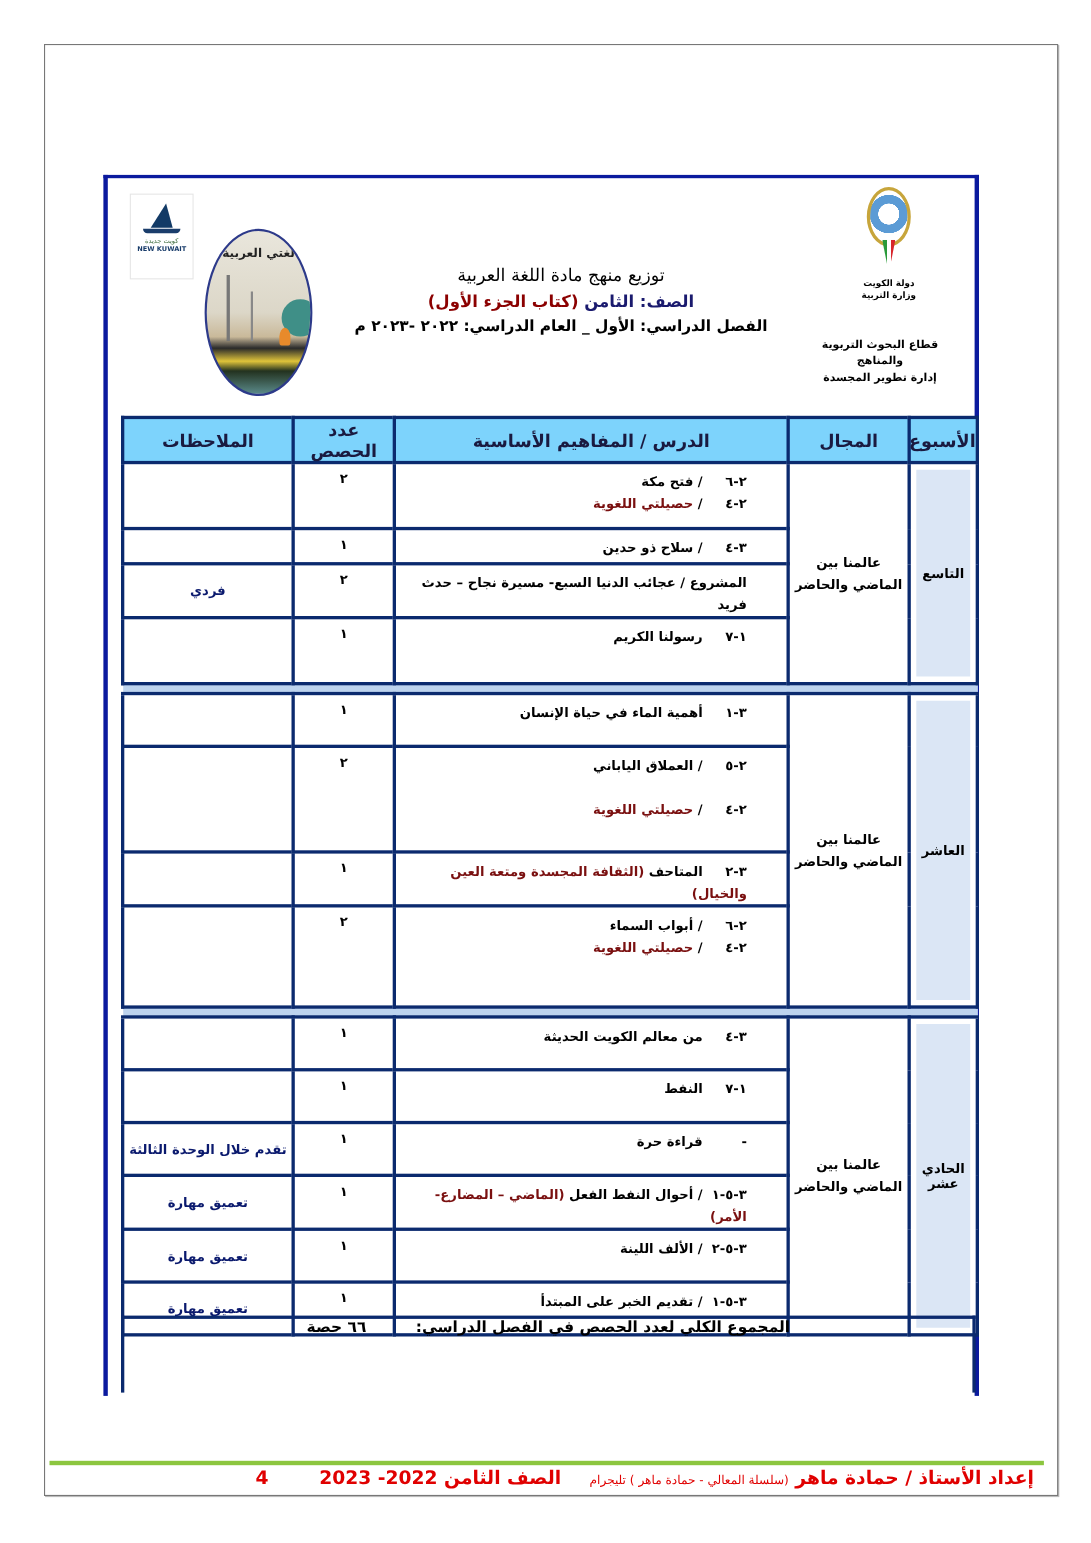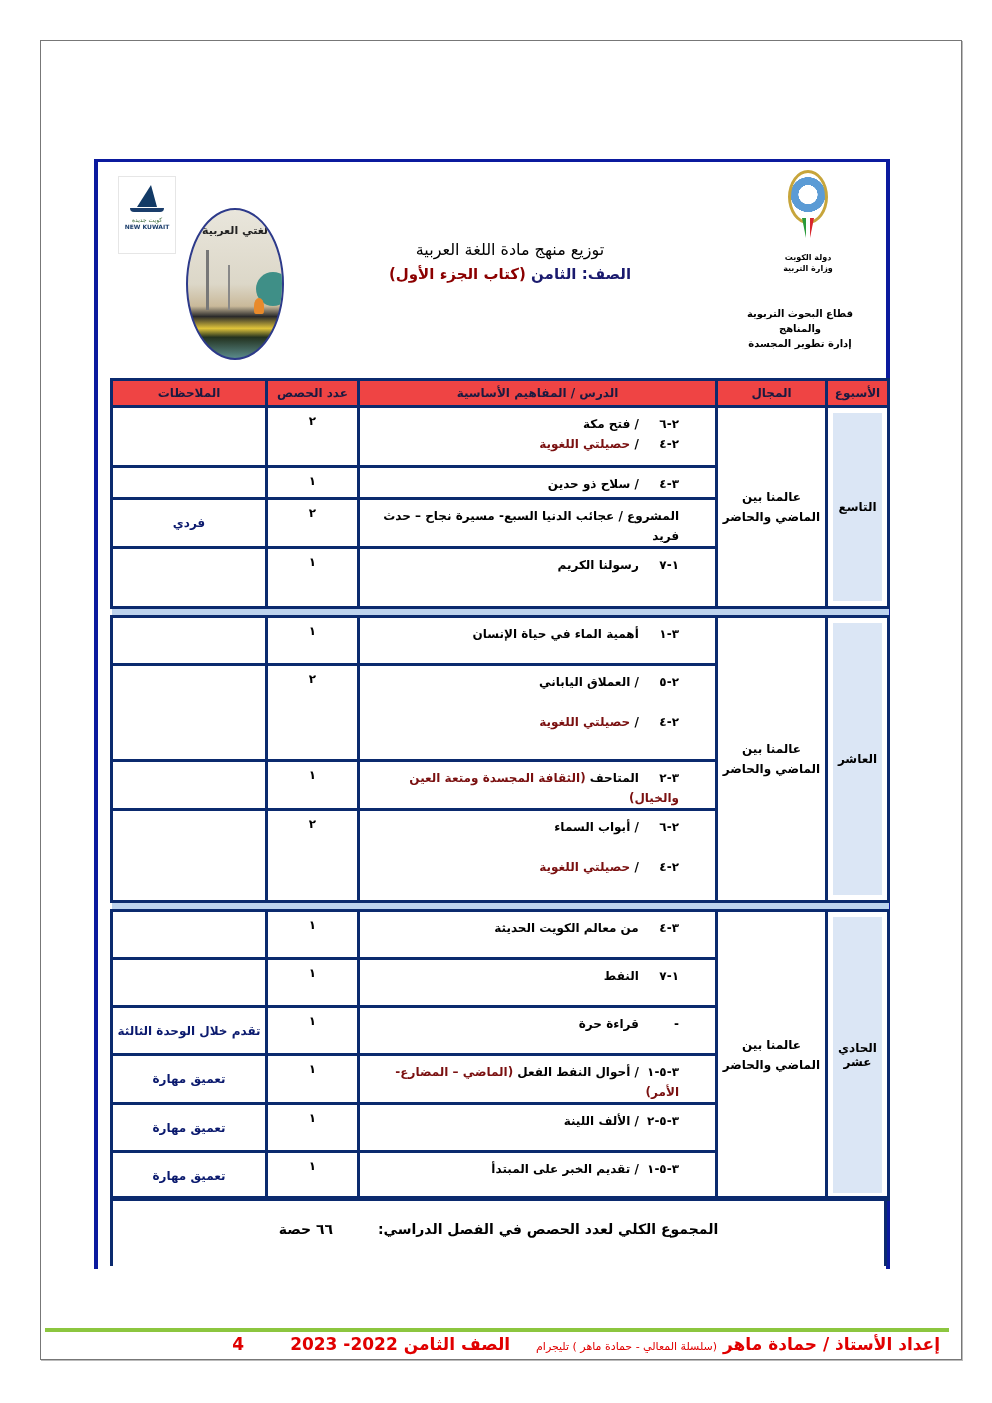--- a/index.html
+++ b/index.html
@@ -35,31 +35,31 @@
   .emblem-text { position: absolute; left: 780px; top: 252px; width: 56px; text-align: center; font-size: 8px; font-weight: bold; line-height: 11px; direction: rtl; }
   .ministry-text { position: absolute; left: 735px; top: 306px; width: 130px; text-align: center; font-size: 10px; font-weight: bold; line-height: 15px; direction: rtl; }
   .title-block { position: absolute; left: 300px; top: 240px; width: 420px; text-align: center; direction: rtl; }
   .title-block .t1 { font-size: 16px; font-weight: normal; margin-bottom: 6px; }
   .title-block .t2 { font-size: 15px; font-weight: bold; color: #1a1a6e; margin-bottom: 6px; }
   .title-block .t2 .red { color: #8b0000; }
   .title-block .t3 { font-size: 14px; font-weight: bold; }
   
   .plan-table { position: absolute; left: 110px; top: 378px; width: 777px; border-collapse: collapse; direction: rtl; table-layout: fixed; }
   .plan-table td, .plan-table th { border: 3px solid #0b2a6e; padding: 0; font-size: 12px; font-weight: bold; }
-  .plan-table th { background: #ef4444; height: 24px; color: #1a1a40; font-size: 12px; }
+  .plan-table th { background: #7dd3fc; height: 24px; color: #1a1a40; font-size: 16px; }
   .plan-table td.week { background: #dbe6f5; border-right-color: #0b2a6e; text-align: center; vertical-align: middle; box-shadow: inset 0 0 0 5px #fff; }
   .plan-table td.domain { text-align: center; vertical-align: middle; line-height: 20px; }
   .plan-table td.lesson { text-align: right; padding-right: 36px; vertical-align: top; padding-top: 6px; line-height: 20px; }
   .plan-table td.lesson .num { display: inline-block; min-width: 36px; }
   .plan-table td.lesson .red { color: #7a1010; }
   .plan-table td.count { text-align: center; vertical-align: top; padding-top: 6px; }
   .plan-table td.notes { text-align: center; color: #0b1a6e; vertical-align: middle; }
   .plan-table tr.sep td { height: 6px; background: #bdd3ee; border-left: none; border-right: none; border-top: 3px solid #0b2a6e; border-bottom: 3px solid #0b2a6e; }
   .total-box { position: absolute; left: 110px; top: 1196px; width: 777px; height: 70px; border: 3px solid #0b2a6e; border-bottom: none; box-sizing: border-box;
-               text-align: center; direction: rtl; font-size: 14px; font-weight: bold; padding-top: 22px; }
+               text-align: center; direction: rtl; font-size: 14px; font-weight: bold; }
   .total-box .gap { display: inline-block; width: 40px; }
   .green-line { position: absolute; left: 45px; top: 1328px; width: 904px; height: 4px; background: #8cc63f; }
   .footer { position: absolute; left: 140px; top: 1334px; width: 800px; direction: rtl; color: #e00000; font-weight: bold; font-size: 17px; font-family: "DejaVu Sans", sans-serif; white-space: nowrap; }
   .footer .small { font-size: 11px; color: #e00000; font-weight: normal; }
   .footer .gap { display: inline-block; width: 14px; }
   .footer .page { display: inline-block; margin-right: 40px; }
 </style>
 </head>
 <body>
 
@@ -90,20 +90,21 @@
   <div>وزارة التربية</div>
 </div>
 <div class="ministry-text">
   <div>قطاع البحوث التربوية والمناهج</div>
   <div>إدارة تطوير المجسدة</div>
 </div>
 
 <div class="title-block">
   <div class="t1">توزيع منهج مادة اللغة العربية</div>
   <div class="t2"><span>الصف: الثامن</span> <span class="red">(كتاب الجزء الأول)</span></div>
+  <div class="t3">الفصل الدراسي: الأول _ العام الدراسي: ٢٠٢٢ -٢٠٢٣ م</div>
 </div>
 
 <table class="plan-table">
   <colgroup>
     <col style="width:62px">
       <col style="width:110px">
       <col style="width:358px">
       <col style="width:92px">
       <col style="width:155px">
   </colgroup>
@@ -170,21 +171,21 @@
       </tr>
       <tr style="height: 48px;">
         <td class="lesson">
           <div><span class="num">٣-٢</span> <span>المتاحف </span><span class="red">(الثقافة المجسدة ومتعة العين والخيال)</span></div>
         </td>
         <td class="count">١</td>
         <td class="notes"></td>
       </tr>
       <tr style="height: 92px;">
         <td class="lesson">
-          <div style="margin-bottom: 20px;"><span class="num">٢-٦</span> <span>/ أبواب السماء</span><span class="red"></span></div>
+          <div style=""><span class="num">٢-٦</span> <span>/ أبواب السماء</span><span class="red"></span></div>
           <div style="margin-bottom: 20px;"><span class="num">٢-٤</span> <span>/ </span><span class="red">حصيلتي اللغوية</span></div>
         </td>
         <td class="count">٢</td>
         <td class="notes"></td>
       </tr>
       <tr class="sep">
         <td colspan="5"></td>
       </tr>
       <tr style="height: 48px;">
         <td class="week" rowspan="6">الحادي عشر</td>

